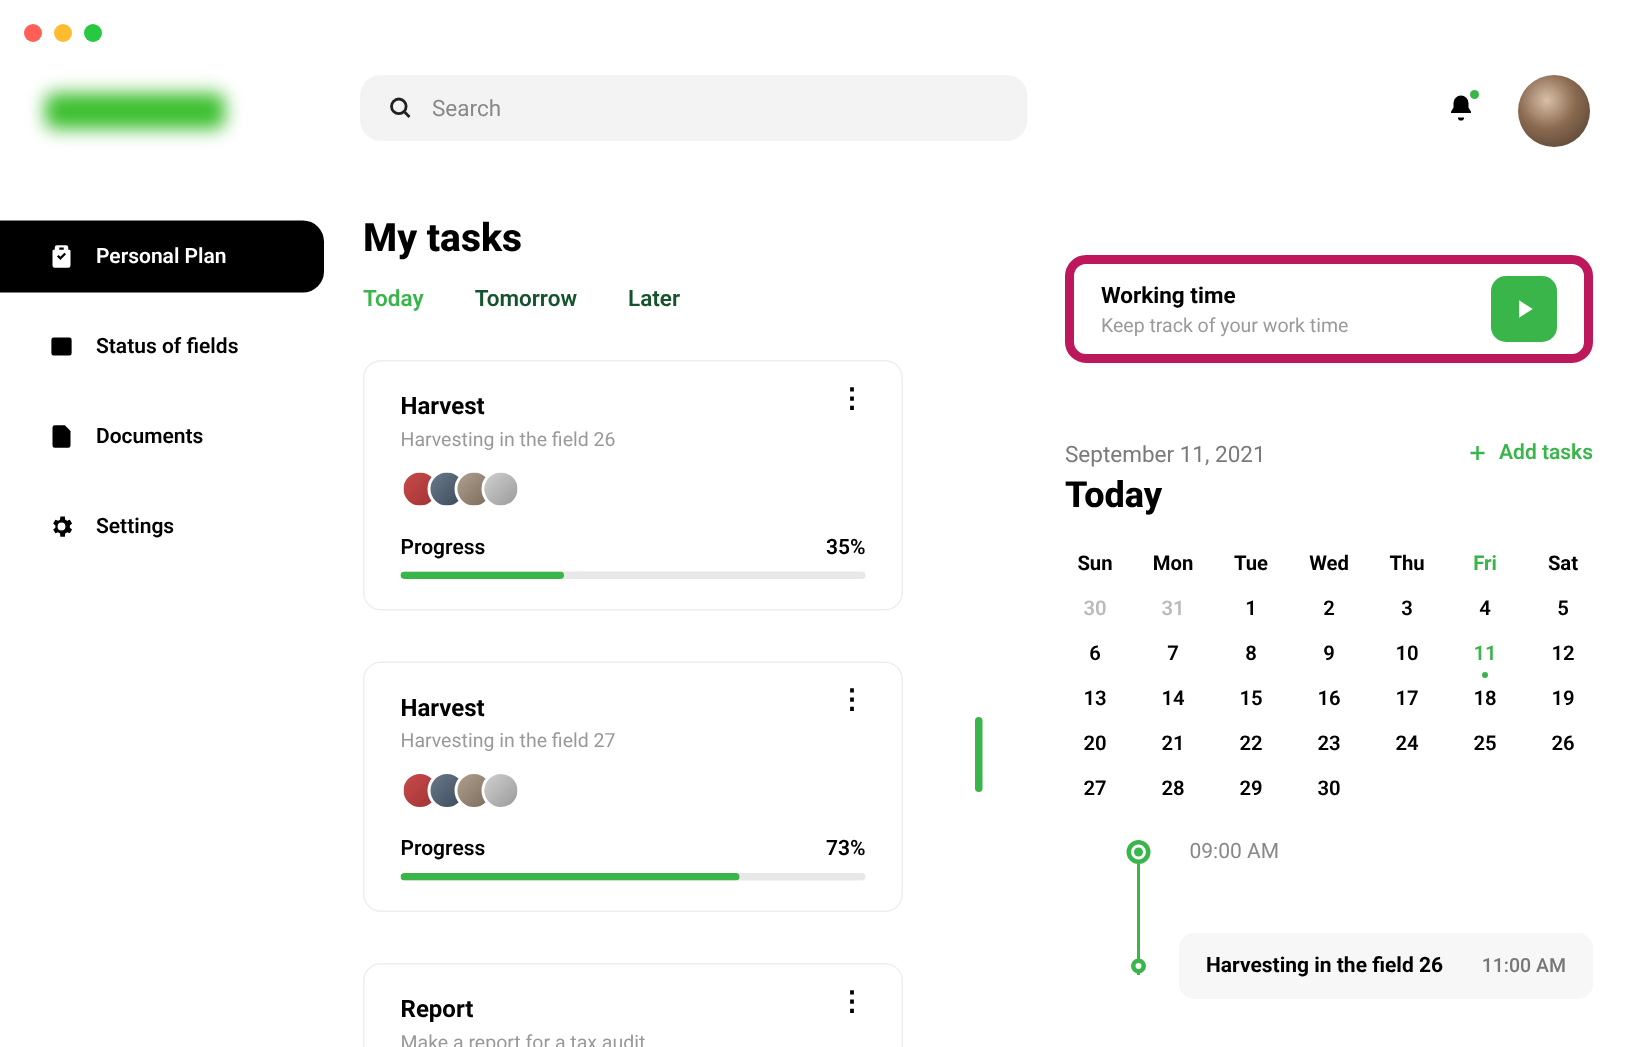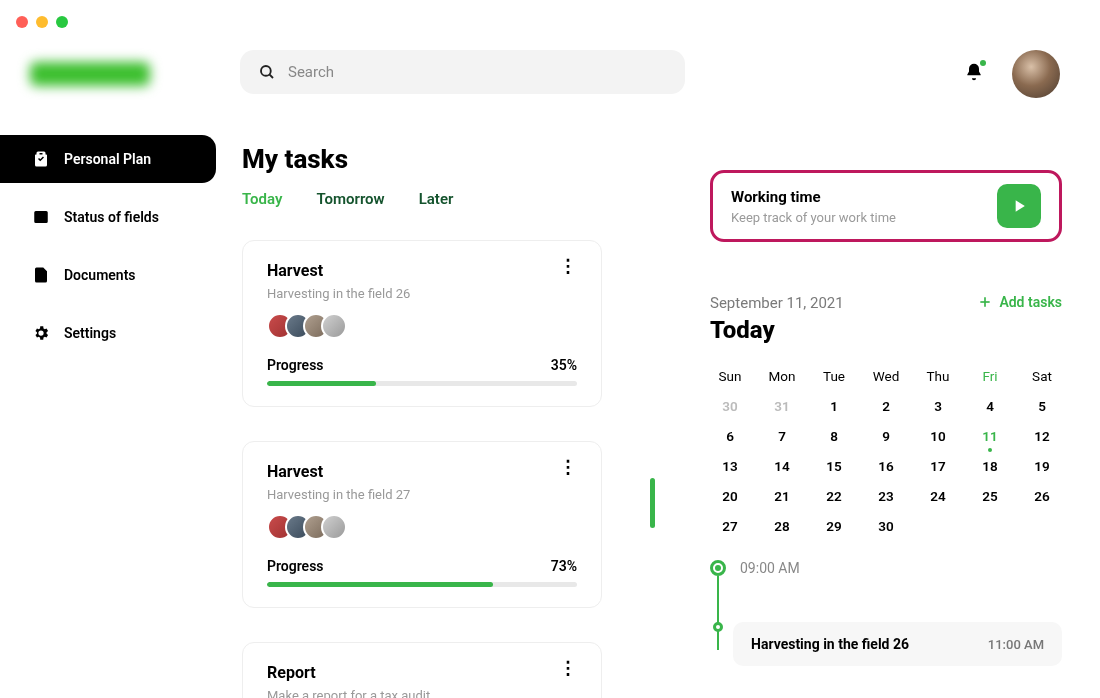--- a/index.html
+++ b/index.html
@@ -7,21 +7,21 @@
   .window-container { width: 1100px; height: 698px; background: #fff; border-radius: 20px; position: relative; }
   .traffic-lights { position: absolute; top: 16px; left: 16px; display: flex; gap: 8px; }
   .traffic-lights span { width: 12px; height: 12px; border-radius: 50%; display: block; }
   .tl-red { background: #ff5f57; }
   .tl-yellow { background: #febc2e; }
   .tl-green { background: #28c840; }
 
   .logo { position: absolute; top: 62px; left: 30px; width: 120px; height: 24px; background: #3cbf2e; border-radius: 6px; filter: blur(6px); }
 
   .sidebar { position: absolute; top: 135px; left: 0; width: 216px; }
-  .side-item { display: flex; align-items: center; gap: 14px; padding: 15px 20px 15px 32px; font-size: 14px; font-weight: 600; color: #000; cursor: pointer; border-top-right-radius: 14px; border-bottom-right-radius: 14px; margin-bottom: 10px; }
+  .side-item { display: flex; align-items: center; gap: 14px; padding: 15px 20px 15px 32px; font-size: 14px; font-weight: 600; color: #000; cursor: pointer; border-top-right-radius: 14px; border-bottom-right-radius: 14px; margin-bottom: 10px; margin-top: 12px; }
   .side-item.active { background: #000; color: #fff; }
   .side-icon { width: 18px; height: 18px; flex-shrink: 0; display:flex; align-items:center; justify-content:center; }
 
   .search-bar { position: absolute; top: 50px; left: 240px; width: 445px; height: 44px; background: #f3f3f3; border-radius: 14px; display: flex; align-items: center; padding: 0 18px; gap: 12px; }
   .search-bar input { border: none; background: transparent; outline: none; font-size: 15px; color: #333; width: 100%; }
   .search-bar input::placeholder { color: #888; }
 
   .bell { position: absolute; top: 62px; right: 116px; width: 20px; height: 20px; }
   .bell-dot { position:absolute; top:-2px; right:-2px; width:6px; height:6px; background:#39b54a; border-radius:50%; }
   .avatar-top { position: absolute; top: 50px; right: 40px; width: 48px; height: 48px; border-radius: 50%; background: radial-gradient(circle at 40% 35%, #d9c0a8 0%, #8a6a50 45%, #4a3a2e 100%); }
@@ -40,42 +40,42 @@
   .avatars-row { display: flex; margin-bottom: 18px; }
   .av { width: 26px; height: 26px; border-radius:50%; border:2px solid #fff; margin-left:-8px; }
   .av:first-child { margin-left:0; }
   .av1{ background: linear-gradient(135deg,#c94b4b,#a03232);} .av2{background:linear-gradient(135deg,#6a7a8a,#3a4a5a);} .av3{background:linear-gradient(135deg,#b0a090,#7a6a5a);} .av4{background:linear-gradient(135deg,#d0d0d0,#9a9a9a);}
   .prog-row { display:flex; justify-content: space-between; font-size: 14px; font-weight:600; margin-bottom:8px;}
   .prog-bar { height: 5px; background:#e8e8e8; border-radius: 3px; overflow:hidden; }
   .prog-fill { height:100%; background:#39b54a; border-radius:3px; }
 
   .scroll-thumb { position:absolute; top: 478px; left: 650px; width:5px; height:50px; background:#39b54a; border-radius:3px; }
 
-  .working-card { position:absolute; top:170px; left:710px; width:352px; height:72px; border:3px solid #be185d; border-radius:14px; padding:20px 18px; display:flex; align-items:center; justify-content:space-between; }
+  .working-card { position:absolute; top:170px; left:710px; width:352px; height:72px; border:6px solid #be185d; border-radius:14px; padding:20px 18px; display:flex; align-items:center; justify-content:space-between; }
   .working-card .txt h3 { font-size:15px; font-weight:700; margin-bottom:4px;}
   .working-card .txt p { font-size:13px; color:#9a9a9a; }
   .play-btn { width:44px; height:44px; background:#39b54a; border-radius:10px; display:flex; align-items:center; justify-content:center; cursor:pointer;}
 
   .date-section { position:absolute; top:294px; left:710px; width:352px; }
   .date-head { display:flex; justify-content:space-between; align-items:flex-start; margin-bottom:8px;}
   .date-sub { font-size:15px; color:#7a7a7a; margin-bottom:4px;}
   .date-title { font-size:24px; font-weight:800; }
   .add-tasks { display:flex; align-items:center; gap:6px; color:#39b54a; font-weight:600; font-size:14px; cursor:pointer;text-align:center; }
 
   .calendar { margin-top: 22px; width: 100%; }
   .cal-row { display:flex; justify-content:space-between; margin-bottom:10px; }
   .cal-cell { width: 40px; text-align:center; font-size:13.5px; font-weight:600; color:#000; padding: 2px 0; cursor:pointer;}
-  .cal-head .cal-cell { color:#000; font-weight:400; cursor:default; }
+  .cal-head .cal-cell { color:#000; font-weight:700; cursor:default; }
   .cal-head .cal-cell.today-col { color:#39b54a; }
   .cal-cell.faded { color:#bbb; }
   .cal-cell.today { color:#39b54a; position:relative; }
   .cal-cell.today::after { content:''; position:absolute; bottom:-6px; left:50%; transform:translateX(-50%); width:4px; height:4px; background:#39b54a; border-radius:50%; }
 
   .timeline { position:absolute; top: 560px; left: 710px; width:352px; }
-  .time-row { display:flex; gap:14px; margin-bottom: 46px; position:relative;}
+  .time-row { display:flex; align-items:center; gap:26px; margin-bottom: 46px; position:relative;margin-left:41px;}
   .time-dot-outer { width:16px; height:16px; border:3px solid #39b54a; border-radius:50%; background:#fff; display:flex; align-items:center; justify-content:center; flex-shrink:0;}
   .time-dot-inner { width:6px; height:6px; background:#39b54a; border-radius:50%;}
   .time-line { position:absolute; left:7px; top:16px; width:2px; height:74px; background:#39b54a; }
   .time-label { font-size:14px; color:#888; }
   .time-row.small .time-dot-outer{ width:10px; height:10px; border-width:3px; margin-left:3px;}
   .event-card { background:#f7f7f7; border-radius:10px; padding:14px 18px; display:flex; justify-content:space-between; align-items:center; flex:1; margin-left:-4px;}
   .event-title { font-size:14px; font-weight:700; }
   .event-time { font-size:13px; color:#777; font-weight:500;}
 </style>
 </head>

